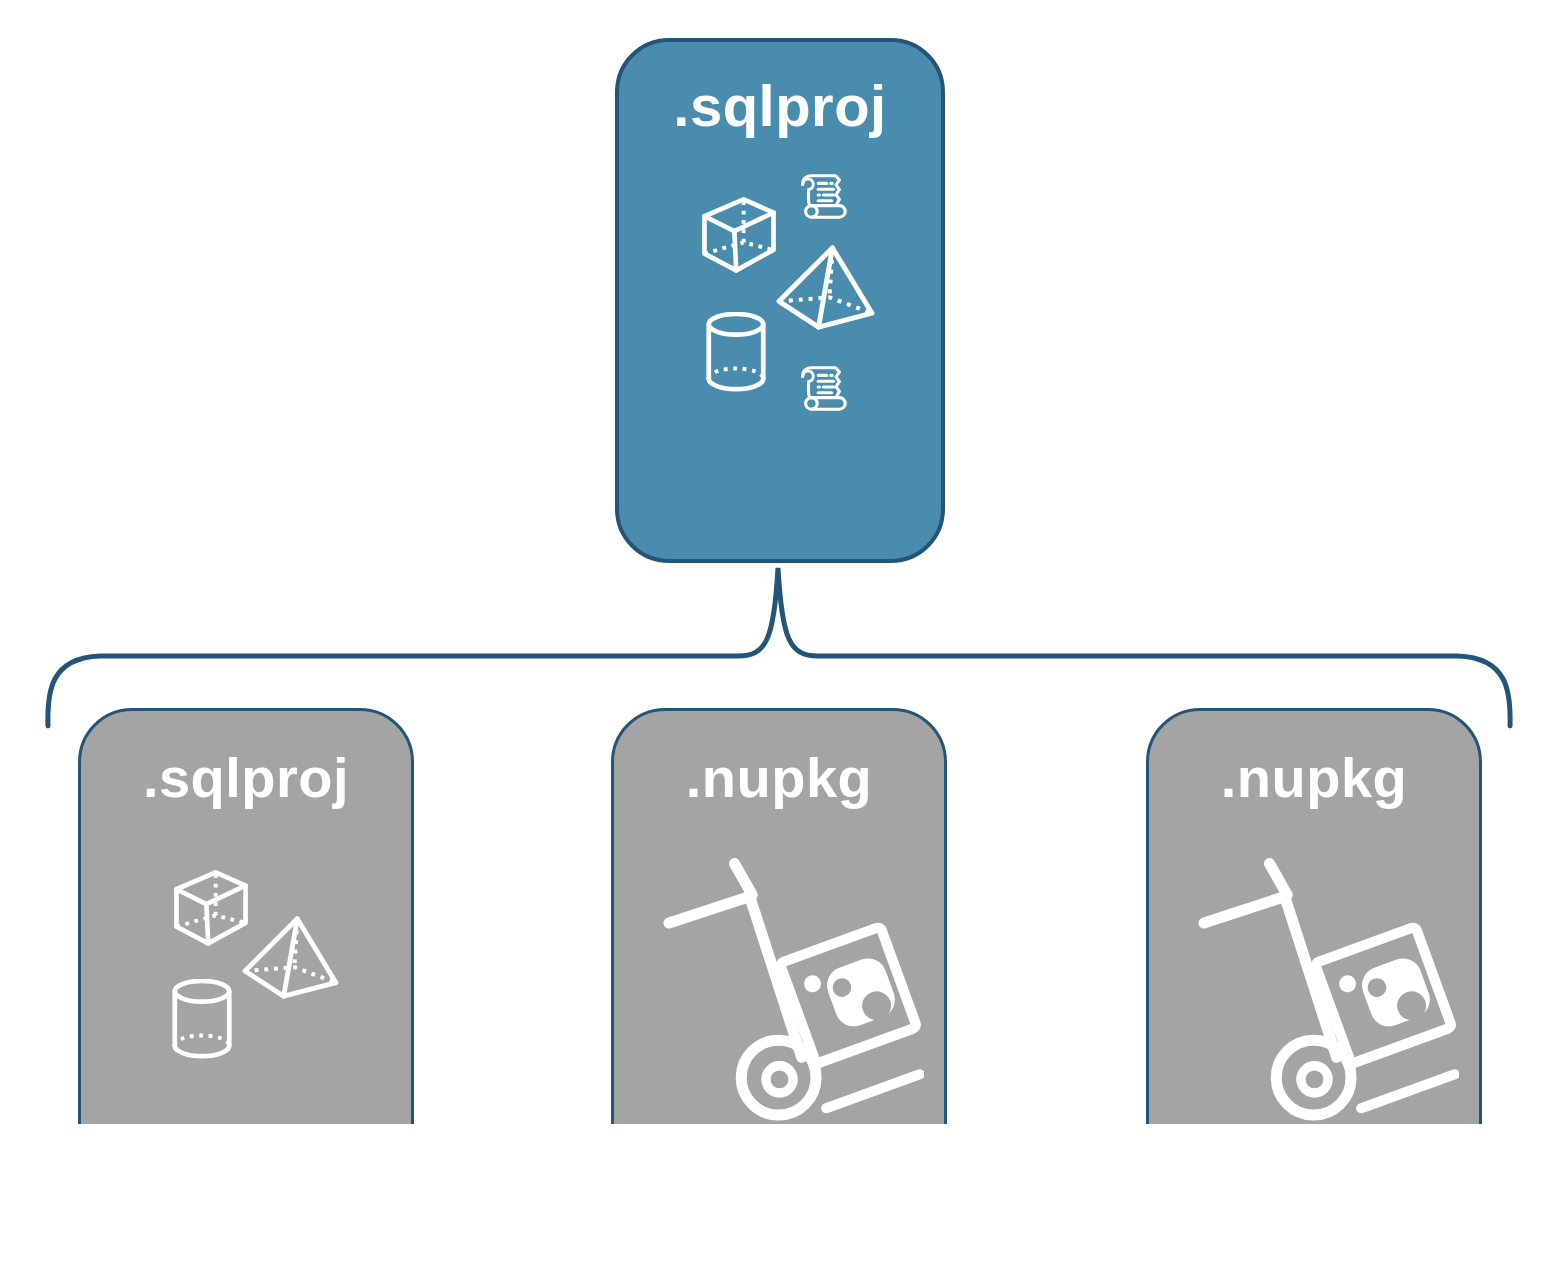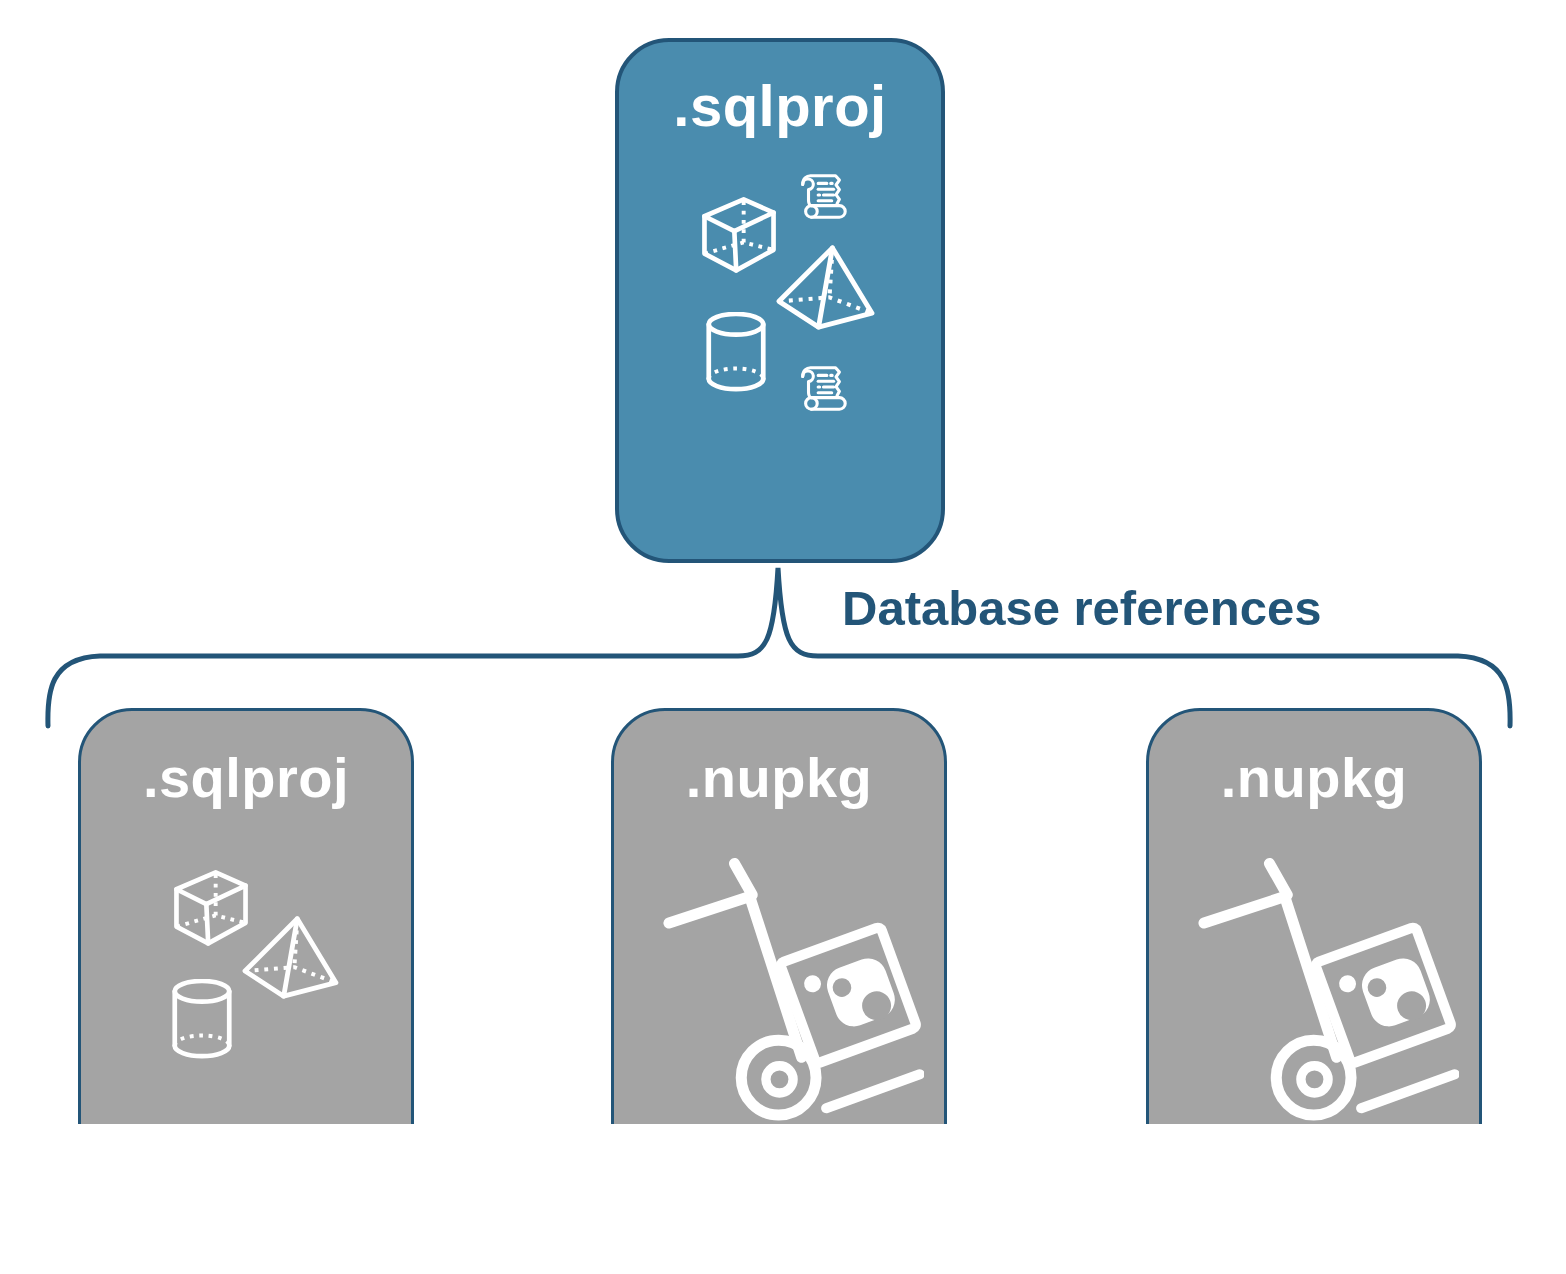--- a/index.html
+++ b/index.html
@@ -88,21 +88,20 @@
         <path d="M24,33 h14"></path>
       </g>
     </svg>
   </div>
 
   <svg class="brace" width="1566" height="1274" viewBox="0 0 1566 1274">
     <path d="M48,726 C47,692 50,658 100,656 L738,656 C766,656 774,640 778,568
              C782,640 790,656 818,656 L1458,656 C1508,658 1511,692 1510,726" fill="none" stroke="#235578" stroke-width="5" stroke-linecap="round"></path>
   </svg>
 
-  <div class="connector-label">Database references</div>
 
   <div class="card card-child c1">
     <div class="card-title">.sqlproj</div>
 
     <svg class="icon" style="left:86px; top:154px;" width="88" height="84" viewBox="0 0 94 90">
       <g fill="none" stroke="#ffffff" stroke-linejoin="round">
         <path stroke-width="5" stroke-linecap="round" d="M52,8 L10,26 L42,42 L84,22 Z"></path>
         <path stroke-width="5" stroke-linecap="round" d="M10,26 L10,66 L44,84 L84,62 L84,22"></path>
         <path stroke-width="5" stroke-linecap="round" d="M42,42 L44,84"></path>
         <g stroke-width="4.2" stroke-dasharray="4 6" stroke-linecap="butt">

